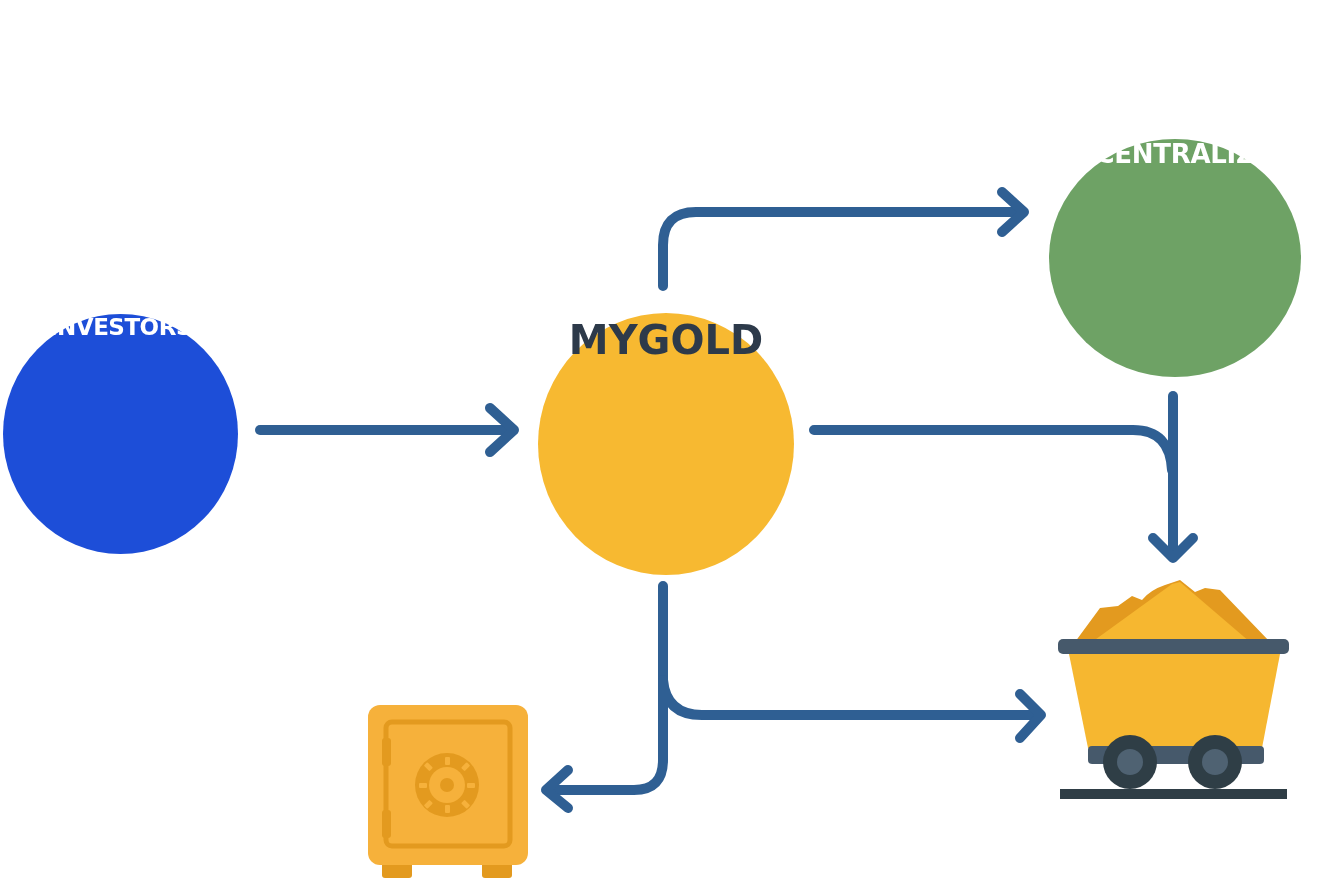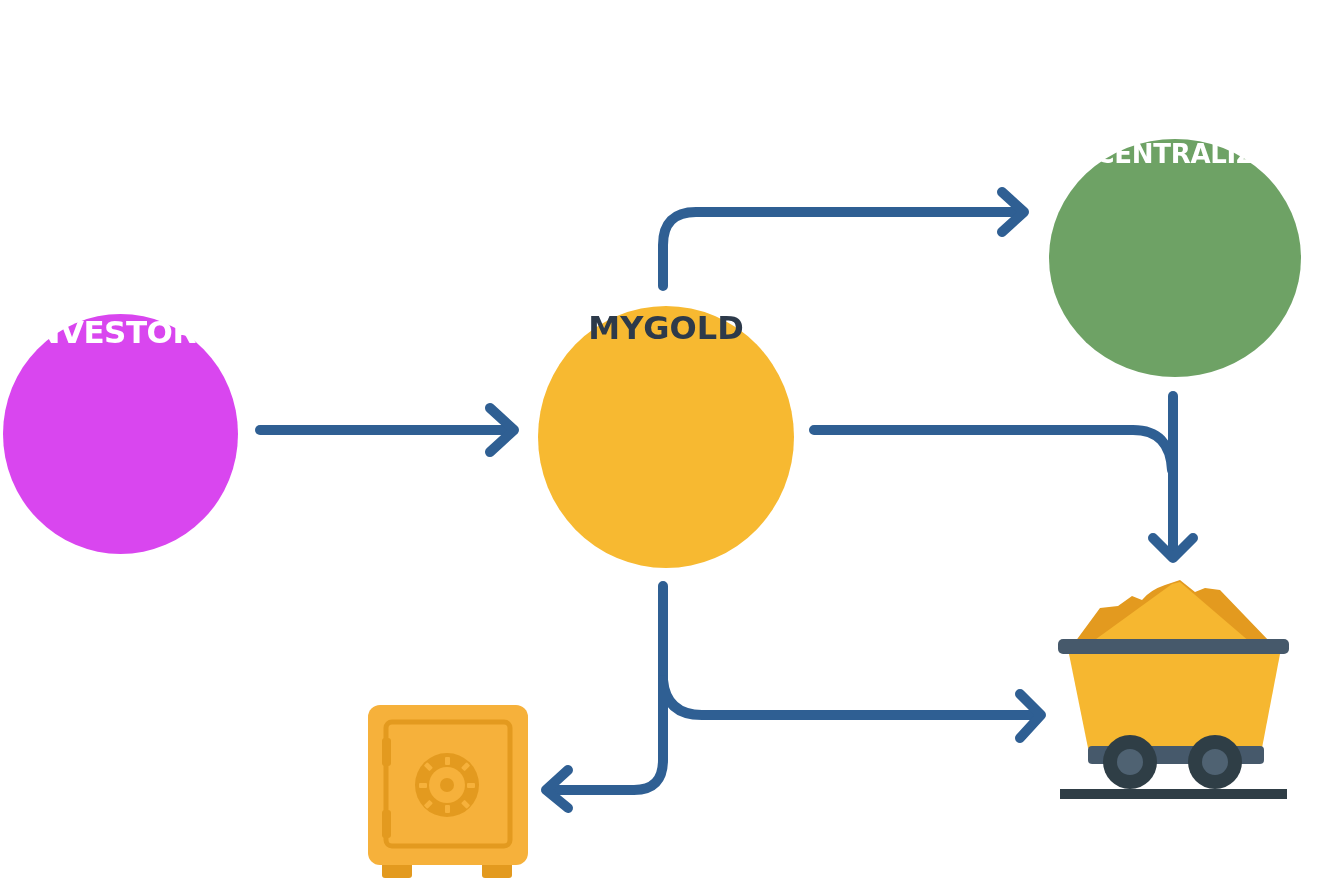--- a/index.html
+++ b/index.html
@@ -1,20 +1,20 @@
 <!DOCTYPE html>
 <html><head>
 <meta charset="utf-8">
 <style>
   html, body { margin: 0; padding: 0; background: #ffffff; }
   body { width: 1331px; height: 896px; position: relative; overflow: hidden; font-family: "DejaVu Sans", "Liberation Sans", sans-serif; }
   .node { position: absolute; border-radius: 50%; display: flex; flex-direction: column; align-items: center; justify-content: flex-start; text-align: center; font-weight: bold; }
   .node span { display: block; line-height: 1.2; }
-  #investors { left: 3px; top: 314px; width: 235px; height: 240px; background: #d946ef; color: #ffffff; font-size: 31px; letter-spacing: -0.5px; }
-  #token { left: 538px; top: 306px; width: 256px; height: 262px; background: #f7b931; color: #2d3a4a; font-size: 32px; }
+  #investors { left: 3px; top: 314px; width: 235px; height: 240px; background: #1d4ed8; color: #ffffff; font-size: 23px; letter-spacing: -0.5px; }
+  #token { left: 538px; top: 313px; width: 256px; height: 262px; background: #f7b931; color: #2d3a4a; font-size: 40px; }
   #token span { line-height: 1.38; }
   #dex { left: 1049px; top: 139px; width: 252px; height: 238px; background: #6ea265; color: #ffffff; font-size: 26px; letter-spacing: -0.3px; }
   svg.layer { position: absolute; left: 0; top: 0; }
 </style>
 </head>
 <body>
 
 <svg class="layer" width="1331" height="896" viewBox="0 0 1331 896">
   <g fill="none" stroke="#2f5f93" stroke-width="10" stroke-linecap="round" stroke-linejoin="round">
 

